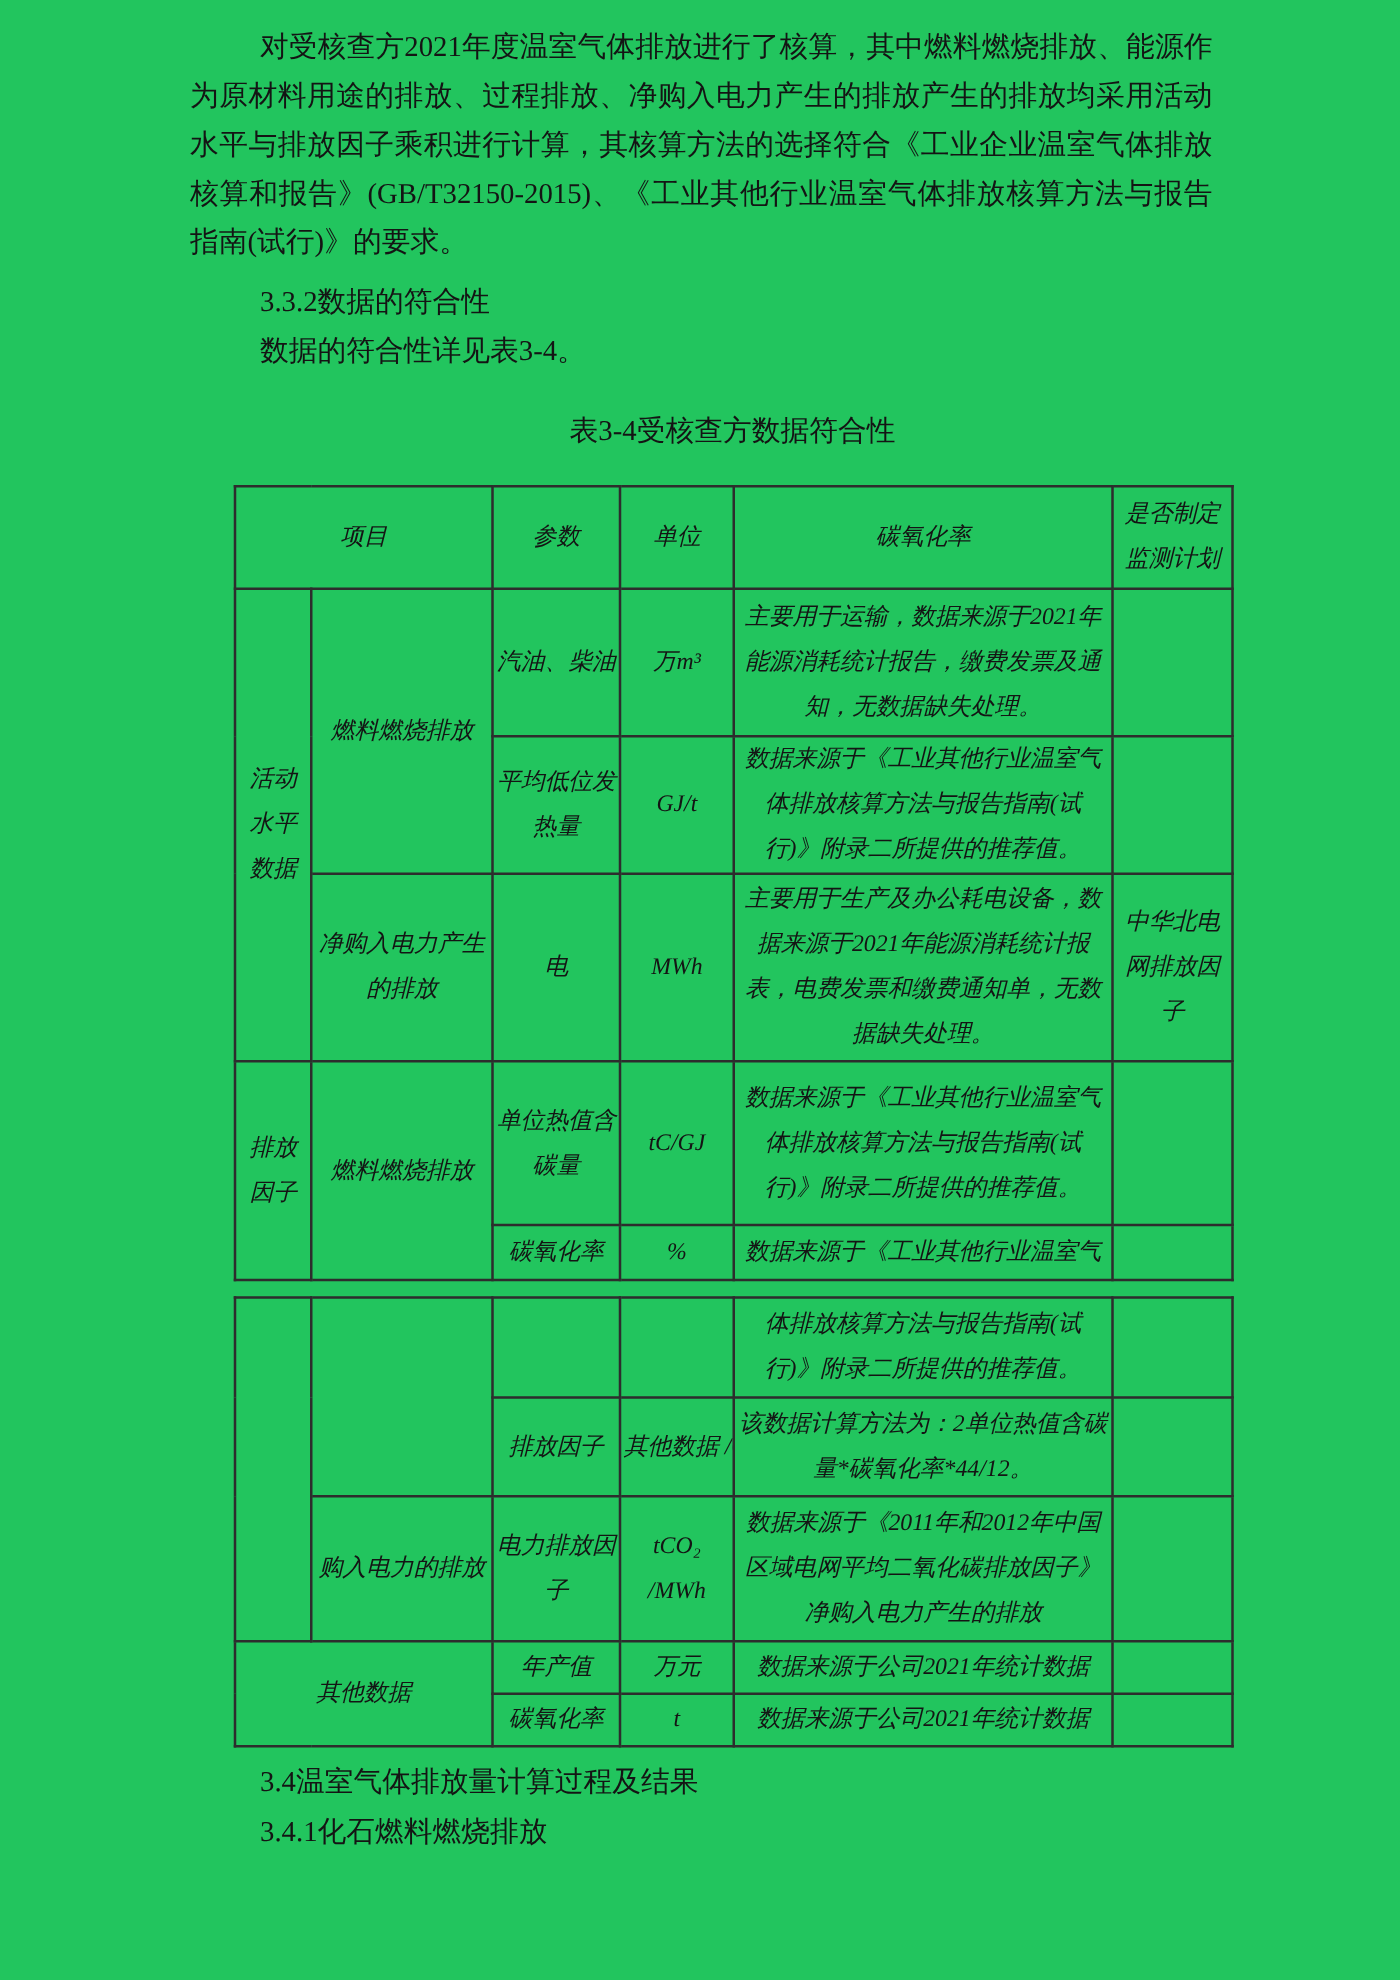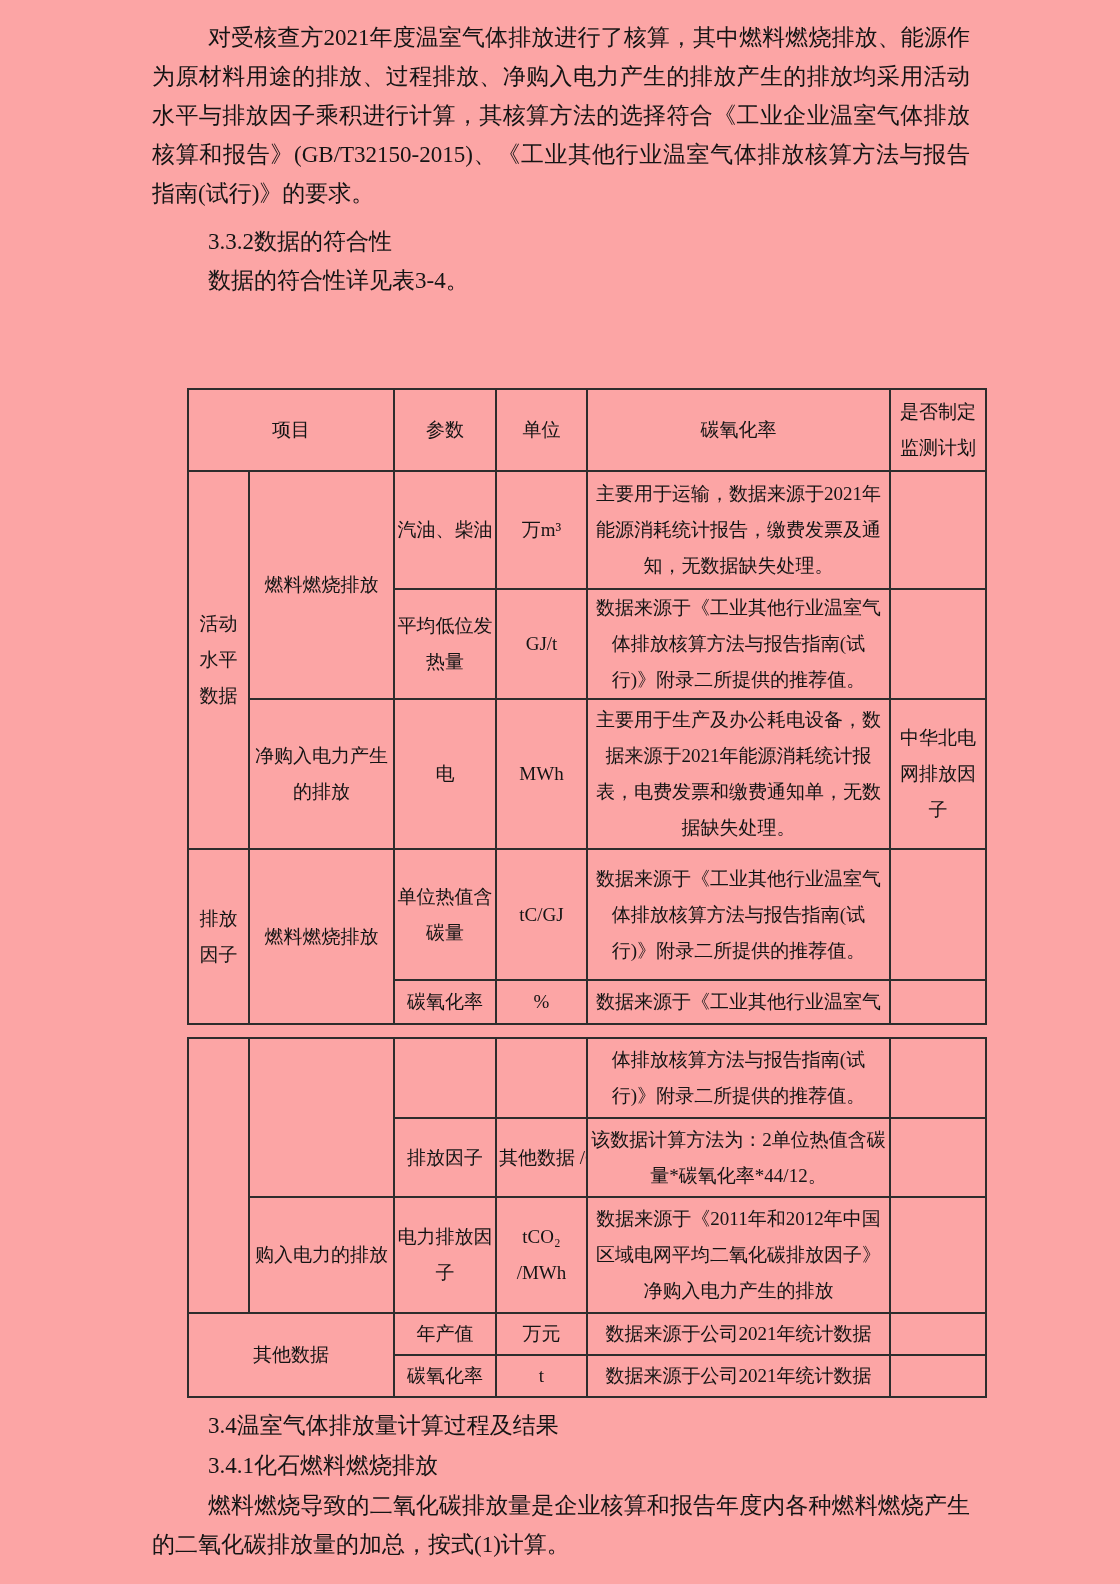--- a/index.html
+++ b/index.html
@@ -2,21 +2,21 @@
 <html><head>
 <meta charset="utf-8">
 <style>
   * { box-sizing: border-box; }
   html, body { margin: 0; padding: 0; background: #e8e8e8; }
   .page {
     position: relative;
     width: 1120px;
     height: 1584px;
     margin: 0 auto;
-    background: #fca5a5;
+    background: #22c55e;
     font-family: "Liberation Serif", "DejaVu Serif", serif;
     color: #141414;
     overflow: hidden;
   }
   .tblock {
     position: absolute;
     left: 152px;
     width: 818px;
     font-size: 23px;
     line-height: 39px;
@@ -30,20 +30,21 @@
     font-size: 23px;
     line-height: 30px;
     text-align: center;
   }
   table.vtable {
     position: absolute;
     left: 187px;
     width: 798px;
     border-collapse: collapse;
     table-layout: fixed;
+    font-style: italic;
   }
   table.vtable td {
     border: 2px solid #2d2d2d;
     text-align: center;
     vertical-align: middle;
     font-size: 19px;
     line-height: 36px;
     padding: 0 2px;
     overflow: hidden;
     word-break: break-word;
@@ -54,20 +55,21 @@
 <body>
 
 <div class="page">
 
   <div class="tblock indent" style="top:18px">对受核查方2021年度温室气体排放进行了核算，其中燃料燃烧排放、能源作为原材料用途的排放、过程排放、净购入电力产生的排放产生的排放均采用活动水平与排放因子乘积进行计算，其核算方法的选择符合《工业企业温室气体排放核算和报告》(GB/T32150-2015)、《工业其他行业温室气体排放核算方法与报告指南(试行)》的要求。</div>
 
   <div class="tblock indent" style="top:222px">3.3.2数据的符合性</div>
 
   <div class="tblock indent" style="top:261px">数据的符合性详见表3-4。</div>
 
+  <div class="caption" style="top:330px">表3-4受核查方数据符合性</div>
 
   <table class="vtable" style="top:388px">
     <colgroup>
       <col style="width:61px">
         <col style="width:145px">
         <col style="width:102px">
       <col style="width:91px">
         <col style="width:303px">
         <col style="width:96px">
     </colgroup>
@@ -161,15 +163,14 @@
       <td>数据来源于公司2021年统计数据</td>
       <td></td>
     </tr>
   </tbody>
     </table>
 
   <div class="tblock indent" style="top:1406px">3.4温室气体排放量计算过程及结果</div>
 
   <div class="tblock indent" style="top:1446px">3.4.1化石燃料燃烧排放</div>
 
-  <div class="tblock indent" style="top:1486px">燃料燃烧导致的二氧化碳排放量是企业核算和报告年度内各种燃料燃烧产生的二氧化碳排放量的加总，按式(1)计算。</div>
 
 </div>
 
 </body></html>

